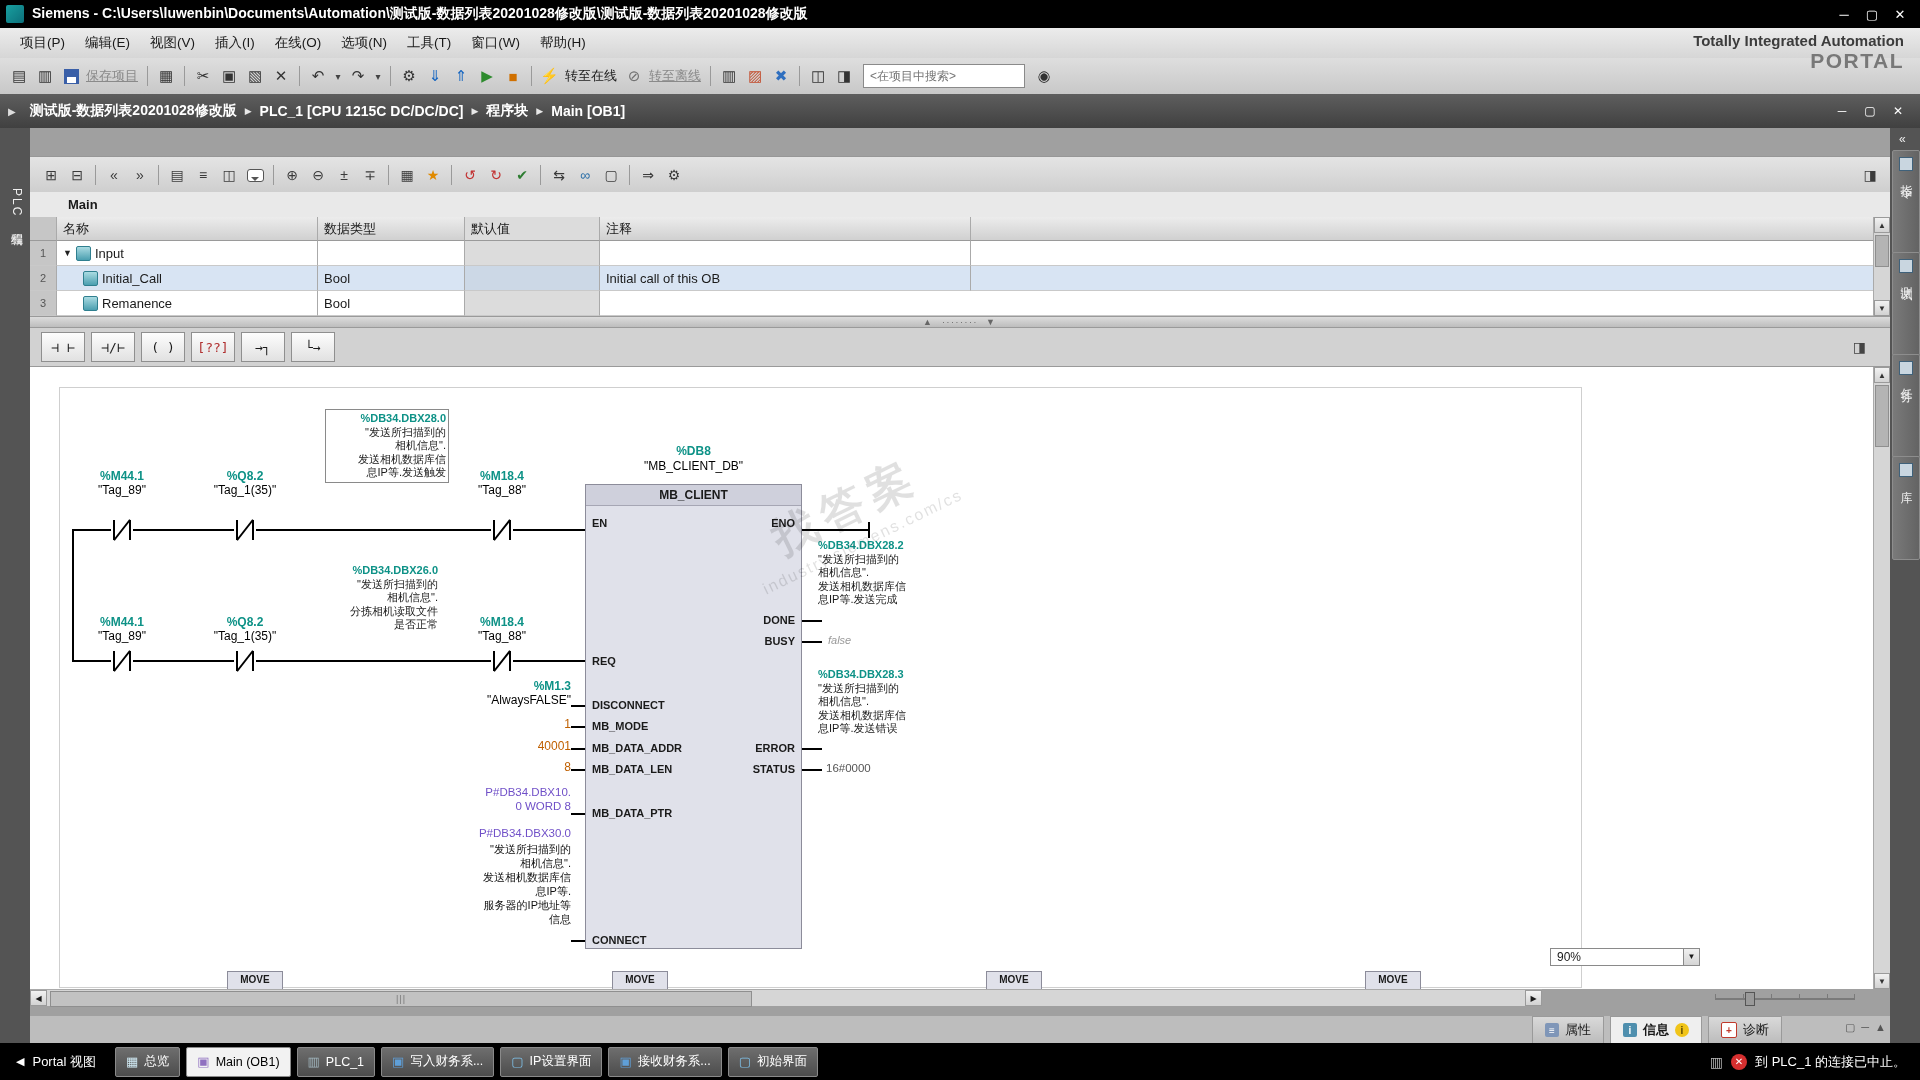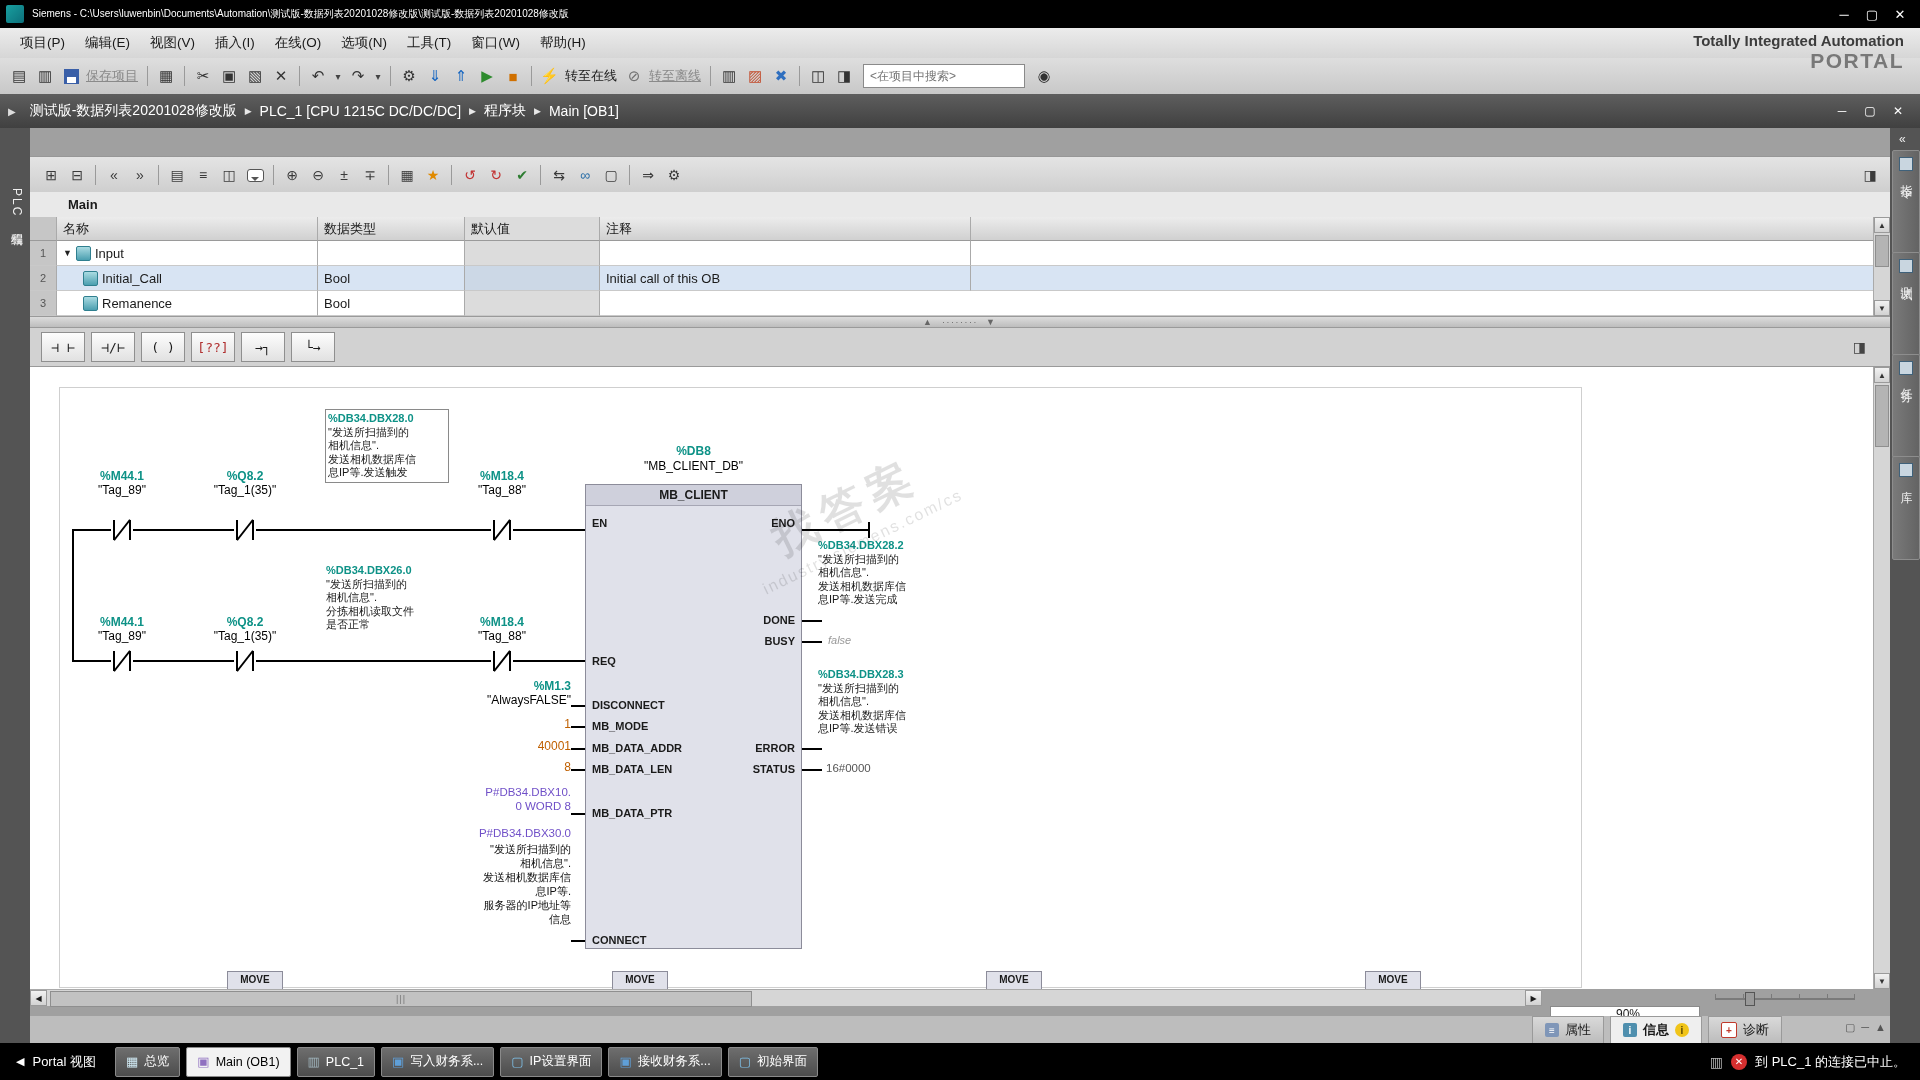--- a/index.html
+++ b/index.html
@@ -2,21 +2,21 @@
 <html><head>
 <meta charset="utf-8">
 <style>
   html,body{margin:0;padding:0;background:#333;}
   #app{position:relative;width:1920px;height:1080px;overflow:hidden;background:#a0a0a0;
        font-family:"Liberation Sans",sans-serif;font-size:13px;color:#1a1a1a;}
   
   .titlebar{position:absolute;left:0;top:0;right:0;height:28px;background:#000;color:#fff;
             display:flex;align-items:center;padding:0 6px;}
   .app-logo{width:18px;height:18px;background:linear-gradient(135deg,#19a0a0,#0c6f7a);border-radius:2px;margin-right:8px;}
-  .tb-title{font-size:10px;font-weight:normal;white-space:nowrap;overflow:hidden;}
+  .tb-title{font-size:14px;font-weight:bold;white-space:nowrap;overflow:hidden;}
   .tb-ctls{margin-left:auto;display:flex;}
   .wctl{width:28px;text-align:center;font-size:13px;color:#fff;cursor:default;}
   
   .menubar{position:absolute;left:0;top:28px;right:0;height:30px;background:linear-gradient(#ececec,#d6d6d6);
            display:flex;align-items:center;padding-left:10px;}
   .menu-item{padding:0 10px;font-size:13.5px;}
   .toolbar{position:absolute;left:0;top:58px;right:0;height:36px;background:linear-gradient(#dedede,#c8c8c8);
            border-bottom:1px solid #979797;display:flex;align-items:center;padding-left:6px;}
   .tbtn{min-width:24px;height:24px;display:flex;align-items:center;justify-content:center;
         font-size:15px;color:#333;margin:0 1px;border-radius:2px;}
@@ -37,21 +37,21 @@
   [data-name="start-cpu-icon"]{color:#2e8b2e;}
   [data-name="stop-cpu-icon"]{color:#d07000;}
   [data-name="cross-reference-icon"]{color:#2f6fbf;}
   [data-name="online-tools-icon"]{color:#c24a2a;}
   .branding{position:absolute;top:32px;right:16px;text-align:right;z-index:5;}
   .branding .b1{font-size:15px;font-weight:bold;color:#3c3c3c;}
   .branding .b2{font-size:21px;font-weight:bold;color:#787878;letter-spacing:1.5px;}
   
   .crumbbar{position:absolute;left:0;top:94px;right:0;height:34px;background:linear-gradient(#5e5e5e,#404040);
             color:#fff;display:flex;align-items:center;padding:0 8px;}
-  .crumb-seg{font-size:14px;font-weight:normal;margin:0 4px;white-space:nowrap;}
+  .crumb-seg{font-size:14px;font-weight:bold;margin:0 4px;white-space:nowrap;}
   .crumb-sep{font-size:9px;margin:0 4px;color:#e8e8e8;}
   .crumb-expand{font-size:10px;margin-right:10px;color:#ddd;}
   .crumbbar .tb-ctls .wctl{font-size:12px;}
   
   .left-rail{position:absolute;left:0;top:128px;width:30px;bottom:37px;background:#545454;}
   .right-rail{position:absolute;right:0;top:128px;width:30px;bottom:37px;background:#545454;}
   .vtext{writing-mode:vertical-rl;color:#f0f0f0;font-size:12px;letter-spacing:2px;}
   .rail-label{position:absolute;top:60px;left:8px;}
   .rtab{position:absolute;left:2px;width:26px;height:96px;background:linear-gradient(90deg,#7a7a7a,#636363);
         border:1px solid #8d8d8d;border-radius:2px;display:flex;flex-direction:column;align-items:center;padding-top:6px;}
@@ -105,21 +105,21 @@
   .canvas{position:absolute;left:0;right:17px;top:239px;height:622px;background:#fff;overflow:hidden;}
   .net-border{position:absolute;border:1px solid #cfcfcf;}
   .wire{position:absolute;background:#000;}
   .contact{position:absolute;width:22px;height:26px;background:#fff;z-index:2;}
   .contact .bar{position:absolute;top:3px;width:2px;height:20px;background:#000;}
   .bar.l{left:2px;}.bar.r{right:2px;}
   .contact .slash{position:absolute;left:10px;top:0;width:2px;height:26px;background:#000;transform:rotate(38deg);}
   .op-label{position:absolute;text-align:center;font-size:12px;line-height:14px;z-index:3;}
   .addr{color:#0e9287;font-weight:bold;display:block;}
   .tag{color:#000;display:block;}
-  .cmt{position:absolute;font-size:11px;line-height:13.5px;text-align:left;color:#1a1a1a;z-index:3;}
+  .cmt{position:absolute;font-size:11px;line-height:13.5px;text-align:right;color:#1a1a1a;z-index:3;}
   .cmt .addr{font-size:11px;}
   .cmt .txt{white-space:pre-line;display:block;}
   .cmt.boxed{border:1px solid #8a8a8a;background:#fff;padding:2px;}
   .cmt.leftal{text-align:left;}
   .fb-title{position:absolute;text-align:center;font-size:12px;line-height:15px;z-index:3;}
   .fb-box{position:absolute;background:#e0e1ea;border:1px solid #8c8c9a;z-index:2;box-sizing:border-box;}
   .fb-head{height:20px;background:#cfd0dc;border-bottom:1px solid #a6a6b4;text-align:center;font-weight:bold;
            font-size:12px;line-height:20px;}
   .pin{position:absolute;font-size:11px;font-weight:bold;white-space:nowrap;}
   .pin.l{left:6px;}.pin.r{right:6px;text-align:right;}
@@ -136,22 +136,22 @@
   .watermark .wm1{font-size:44px;font-weight:bold;letter-spacing:8px;}
   .watermark .wm2{font-size:16px;letter-spacing:2px;}
   
   .vscroll{position:absolute;right:0;width:17px;background:#d6d6d6;border-left:1px solid #aaa;box-sizing:border-box;}
   .vscroll .sb{height:16px;text-align:center;font-size:8px;line-height:16px;color:#333;background:linear-gradient(#f2f2f2,#d2d2d2);border:1px solid #9a9a9a;box-sizing:border-box;}
   .vscroll .thumb{position:absolute;left:1px;right:1px;background:#b4b4b4;border:1px solid #8f8f8f;}
   .hscroll{position:absolute;left:0;top:861px;width:1512px;height:17px;background:#d6d6d6;border-top:1px solid #aaa;box-sizing:border-box;}
   .hscroll .sb{position:absolute;top:0;width:17px;height:16px;text-align:center;font-size:8px;line-height:16px;background:linear-gradient(#f2f2f2,#d2d2d2);border:1px solid #9a9a9a;box-sizing:border-box;}
   .hscroll .thumb{position:absolute;left:20px;top:1px;width:700px;height:14px;background:#c2c2c2;border:1px solid #8f8f8f;
                   display:flex;align-items:center;justify-content:center;color:#777;font-size:9px;letter-spacing:1px;}
-  .zoombox{position:absolute;left:1520px;top:878px;width:150px;height:18px;background:#fff;border:1px solid #8a8a8a;
-           display:flex;align-items:center;font-size:12px;box-sizing:border-box;flex-direction:column;}
+  .zoombox{position:absolute;left:1520px;top:820px;width:150px;height:18px;background:#fff;border:1px solid #8a8a8a;
+           display:flex;align-items:center;font-size:12px;box-sizing:border-box;}
   .zoombox .zval{flex:1;padding-left:6px;}
   .zoombox .zdrop{width:16px;height:100%;background:linear-gradient(#f0f0f0,#d5d5d5);border-left:1px solid #8a8a8a;
                   text-align:center;font-size:8px;line-height:16px;box-sizing:border-box;}
   .zslider{position:absolute;left:1685px;top:864px;width:140px;height:12px;}
   .zslider .track{position:absolute;left:0;right:0;top:6px;height:2px;background:#7a7a7a;}
   .zslider .tick{position:absolute;top:2px;width:1px;height:6px;background:#7a7a7a;}
   .zslider .knob{position:absolute;left:30px;top:0;width:8px;height:12px;background:#9a9a9a;border:1px solid #555;}
   
   .infostrip{position:absolute;left:30px;right:30px;top:1016px;height:27px;background:#bdbdbd;}
   .itabs{position:absolute;right:108px;bottom:0;display:flex;}

